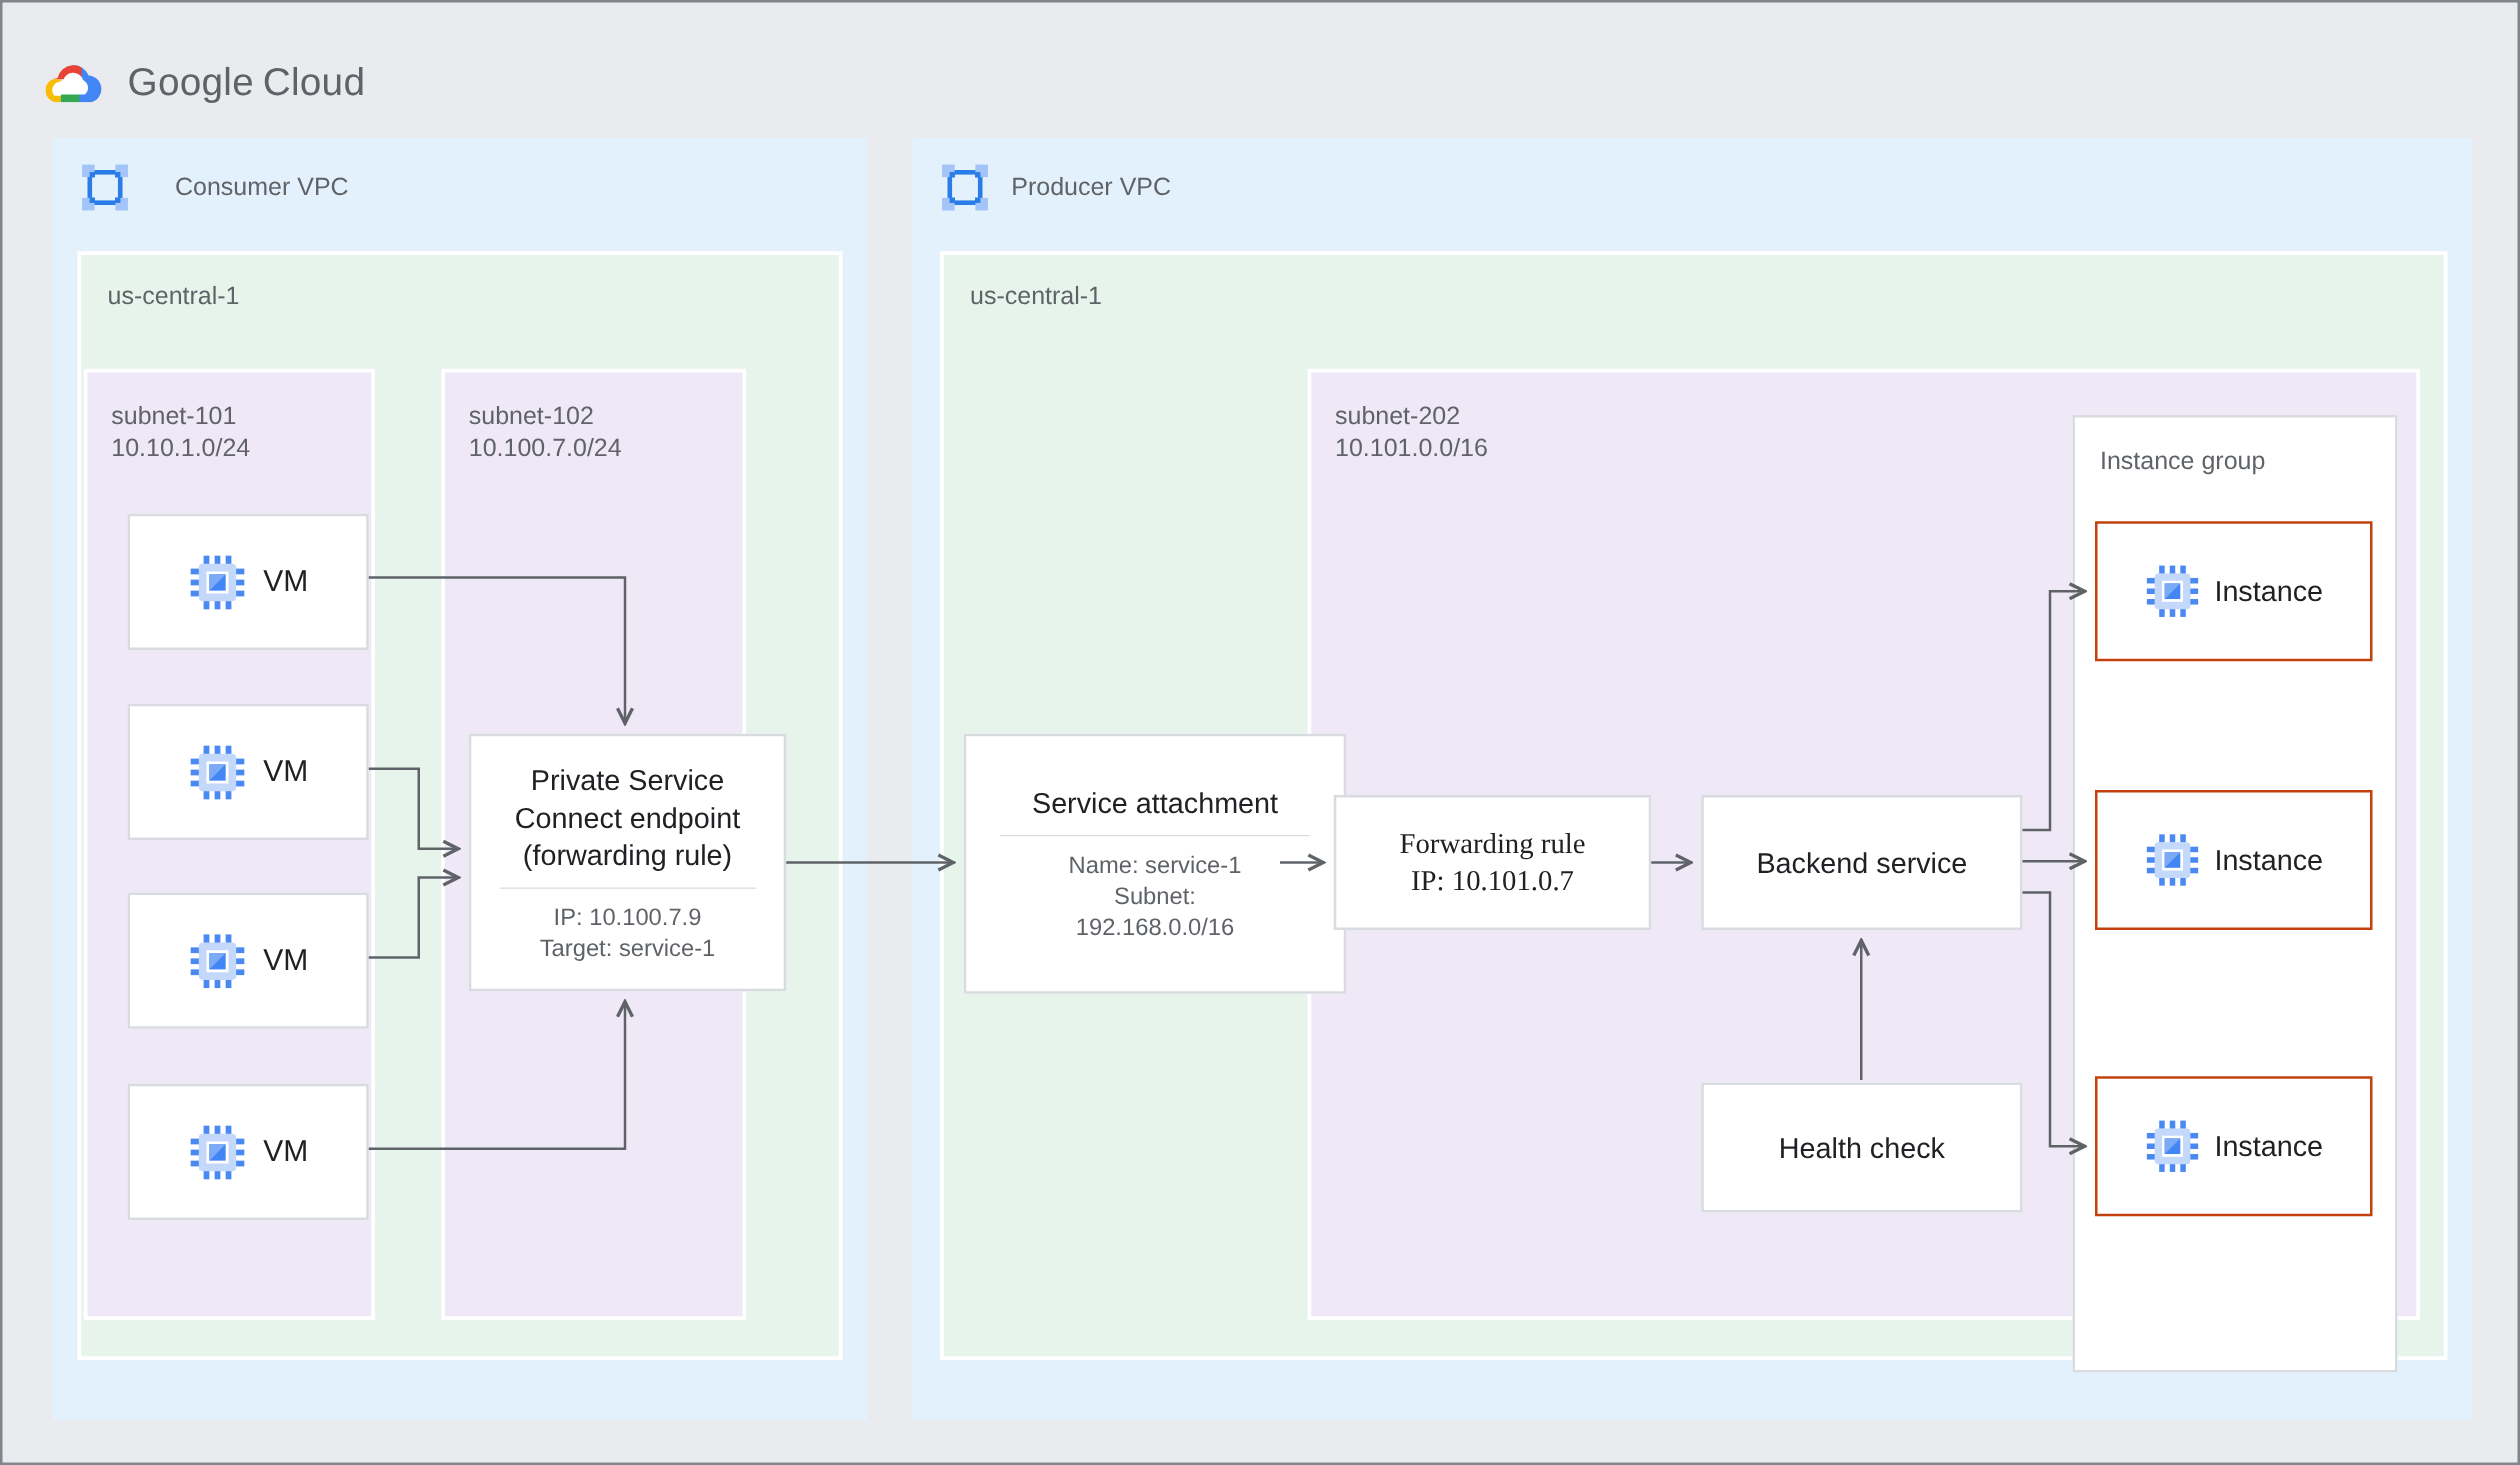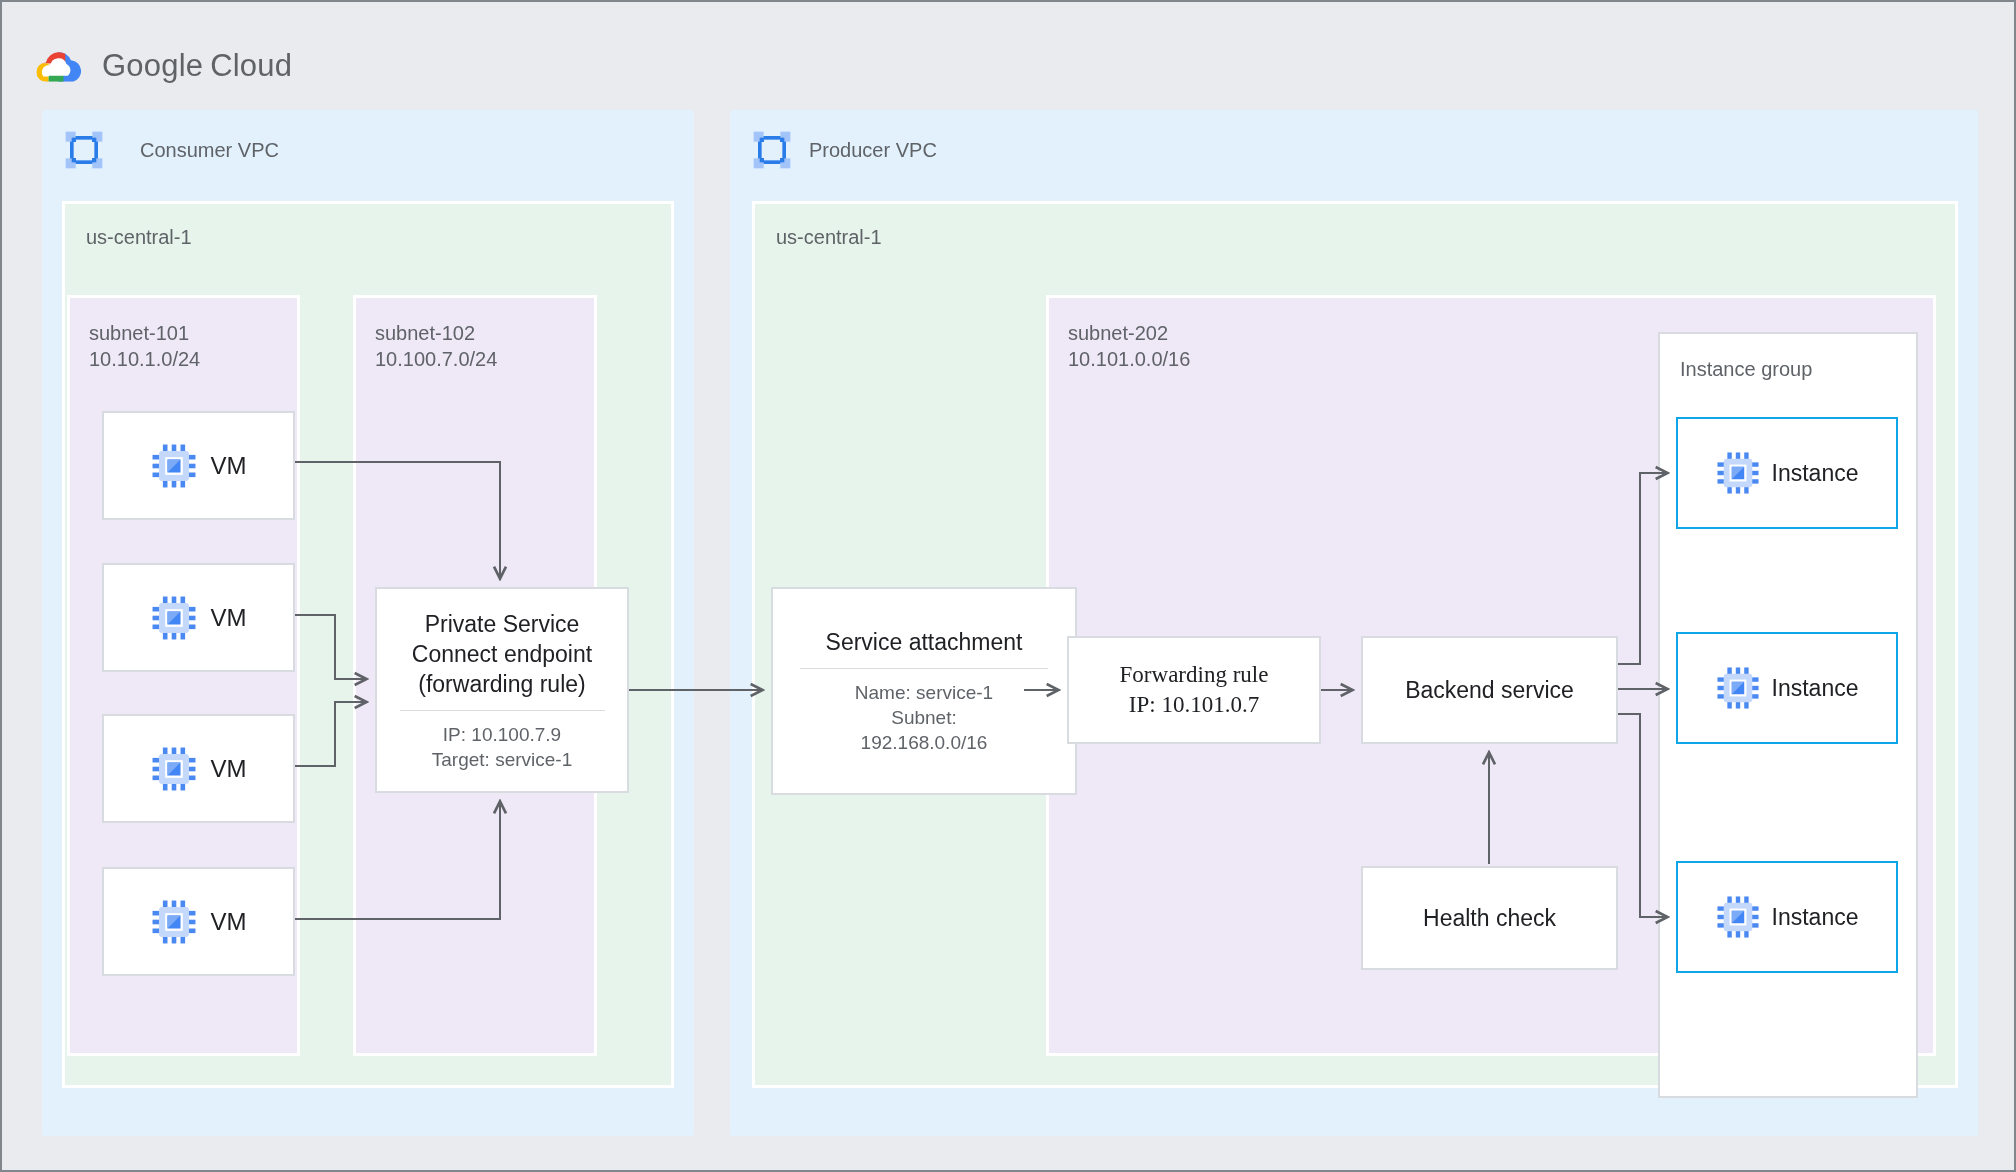--- a/index.html
+++ b/index.html
@@ -24,21 +24,21 @@
   
   .node{position:absolute;background:#FFFFFF;border:2px solid #D8DBDF;display:flex;align-items:center;justify-content:center;}
   .node-col{flex-direction:column;}
   .node-title{font-size:23px;color:#202124;text-align:center;line-height:30px;}
   .node-sub{font-size:19px;color:#5F6368;text-align:center;line-height:25px;}
   .node-divider{width:82%;border-top:1px solid #DADCE0;margin:11px 0;}
   .chip-row{display:flex;align-items:center;justify-content:center;gap:14px;}
   .chip-label{font-size:24px;color:#202124;}
   .group{position:absolute;background:#FFFFFF;border:2px solid #D8DBDF;}
   .group-label{position:absolute;left:20px;top:24px;font-size:20px;color:#5F6368;}
-  .inst{position:absolute;background:#FFFFFF;border:2px solid #0ea5e9;display:flex;align-items:center;justify-content:center;gap:12px;text-align:right;}
+  .inst{position:absolute;background:#FFFFFF;border:2px solid #c2410c;display:flex;align-items:center;justify-content:center;gap:12px;text-align:right;}
   .inst .chip-label{font-size:23px;}
 
   
   #arrows{position:absolute;left:0;top:0;pointer-events:none;}
 </style>
 </head>
 <body>
 
 <svg width="0" height="0" style="position:absolute">
   <defs>

